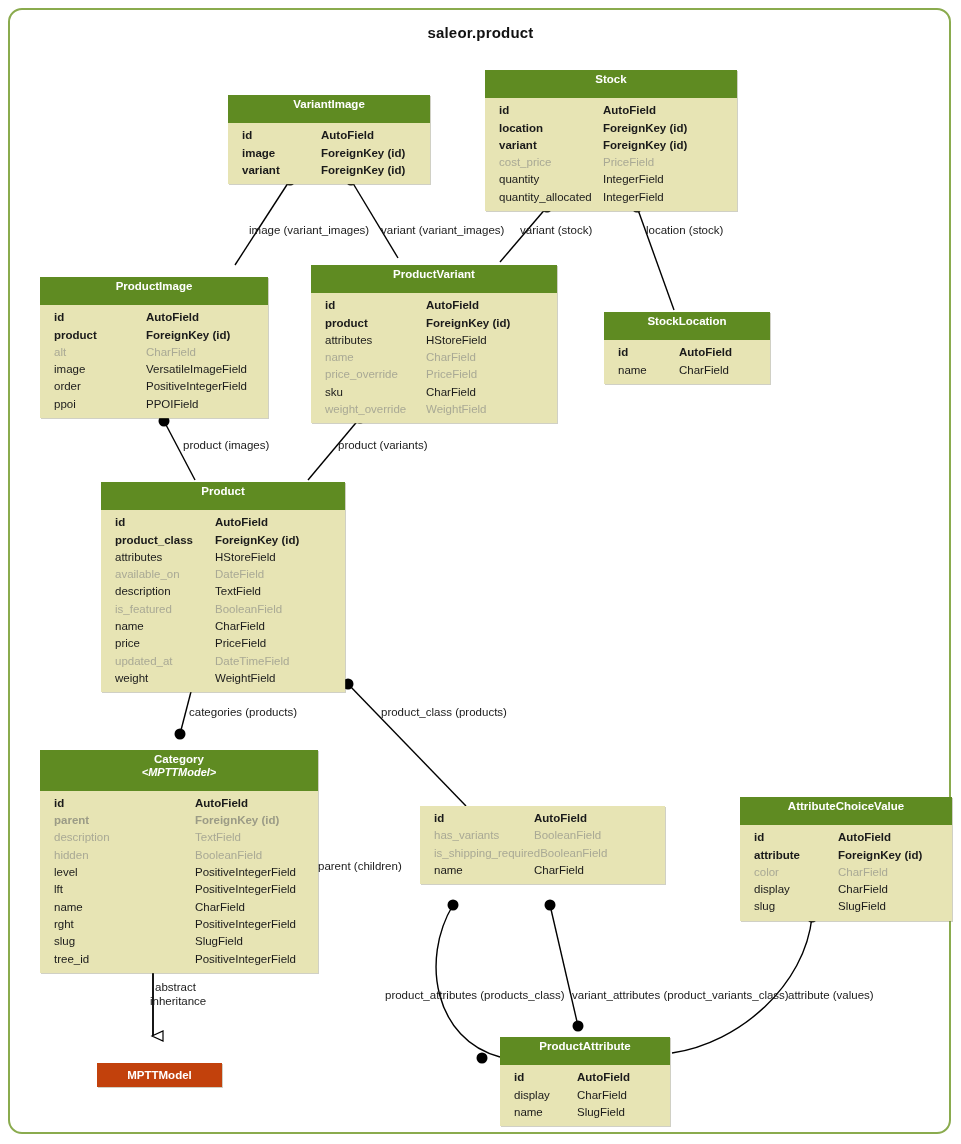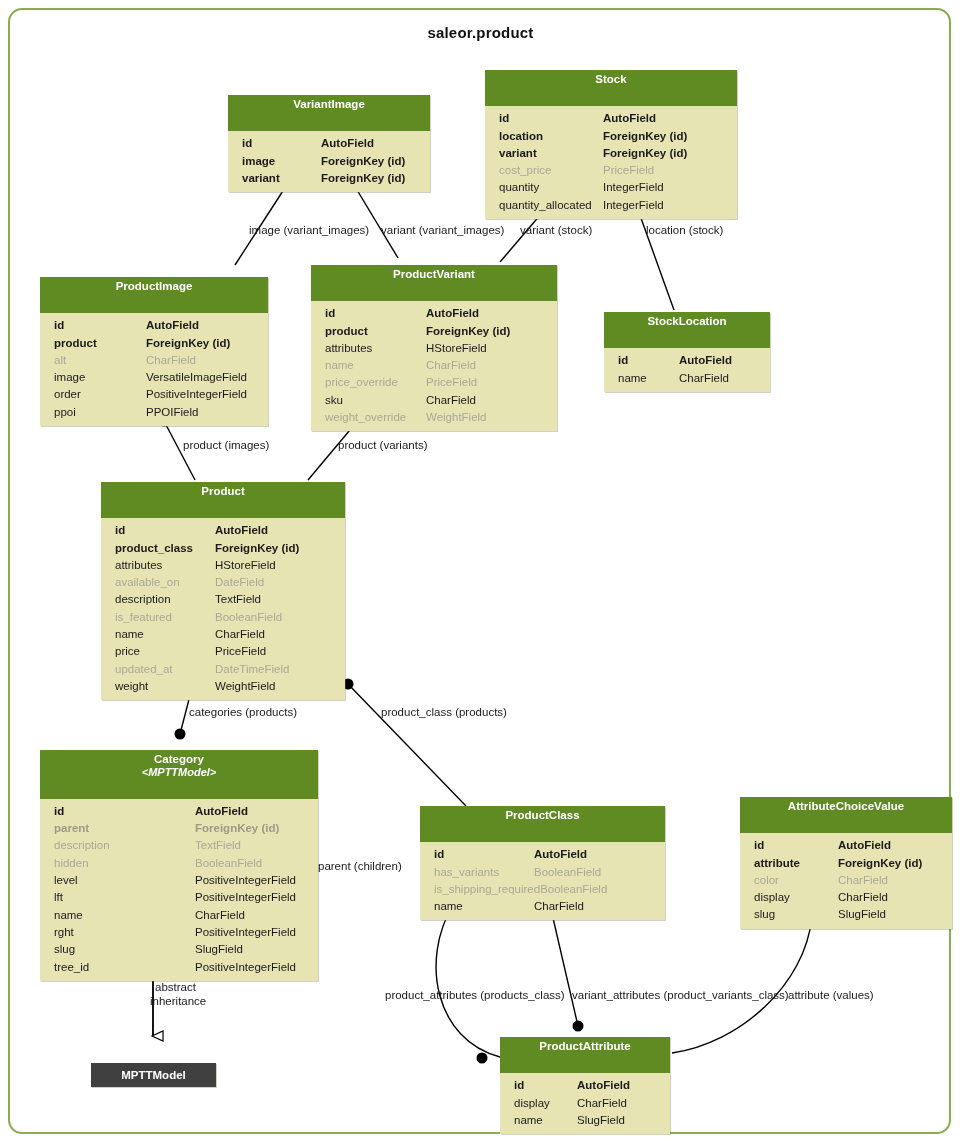--- a/index.html
+++ b/index.html
@@ -57,21 +57,21 @@
     box-sizing: border-box;
     background: #e7e4b4;
     box-shadow: 1px 1px 0 rgba(120,120,90,0.35);
   }
   .table-header {
     background: #5f8b22;
     color: #ffffff;
     font-size: 11.5px;
     font-weight: bold;
     text-align: center;
-    padding: 3px 4px 20px 4px;
+    padding: 3px 4px 12px 4px;
     line-height: 1.15;
   }
   .table-header .subtitle {
     display: block;
     font-style: italic;
     font-weight: bold;
     font-size: 11px;
   }
   .table-body {
     padding: 4px 0 5px 0;
@@ -89,27 +89,28 @@
   .field-type { margin-left: auto; text-align: left; }
   .field-row.fn-bold .field-name,
   .field-row.fn-bold .field-type { font-weight: bold; }
   .field-row.fn-muted .field-name,
   .field-row.fn-muted .field-type { color: #a9a995; }
   .field-row.fn-muted.fn-bold .field-name,
   .field-row.fn-muted.fn-bold .field-type { color: #9b9b86; font-weight: bold; }
   .plain-box {
     position: absolute;
     box-sizing: border-box;
-    background: #404040;
+    background: #c2410c;
     color: #ffffff;
     font-size: 11.5px;
     font-weight: bold;
     text-align: center;
     line-height: 22px;
     box-shadow: 1px 1px 0 rgba(120,120,90,0.35);
+    margin-left: 6px;
   }
 </style>
 </head>
 <body>
 
 <div id="canvas">
   <div id="frame"></div>
 
   <div id="diagram-title">saleor.product</div>
 
@@ -360,21 +361,20 @@
             <span class="field-name">slug</span>
             <span class="field-type" style="width: 115px;">SlugField</span>
           </div>
           <div class="field-row">
             <span class="field-name">tree_id</span>
             <span class="field-type" style="width: 115px;">PositiveIntegerField</span>
           </div>
         </div>
       </div>
       <div class="table-box" style="left: 420px; top: 806px; width: 245px;">
-        <div class="table-header"><span>ProductClass</span></div>
         <div class="table-body">
           <div class="field-row fn-bold">
             <span class="field-name">id</span>
             <span class="field-type" style="width: 123px;">AutoField</span>
           </div>
           <div class="field-row fn-muted">
             <span class="field-name">has_variants</span>
             <span class="field-type" style="width: 123px;">BooleanField</span>
           </div>
           <div class="field-row fn-muted">

